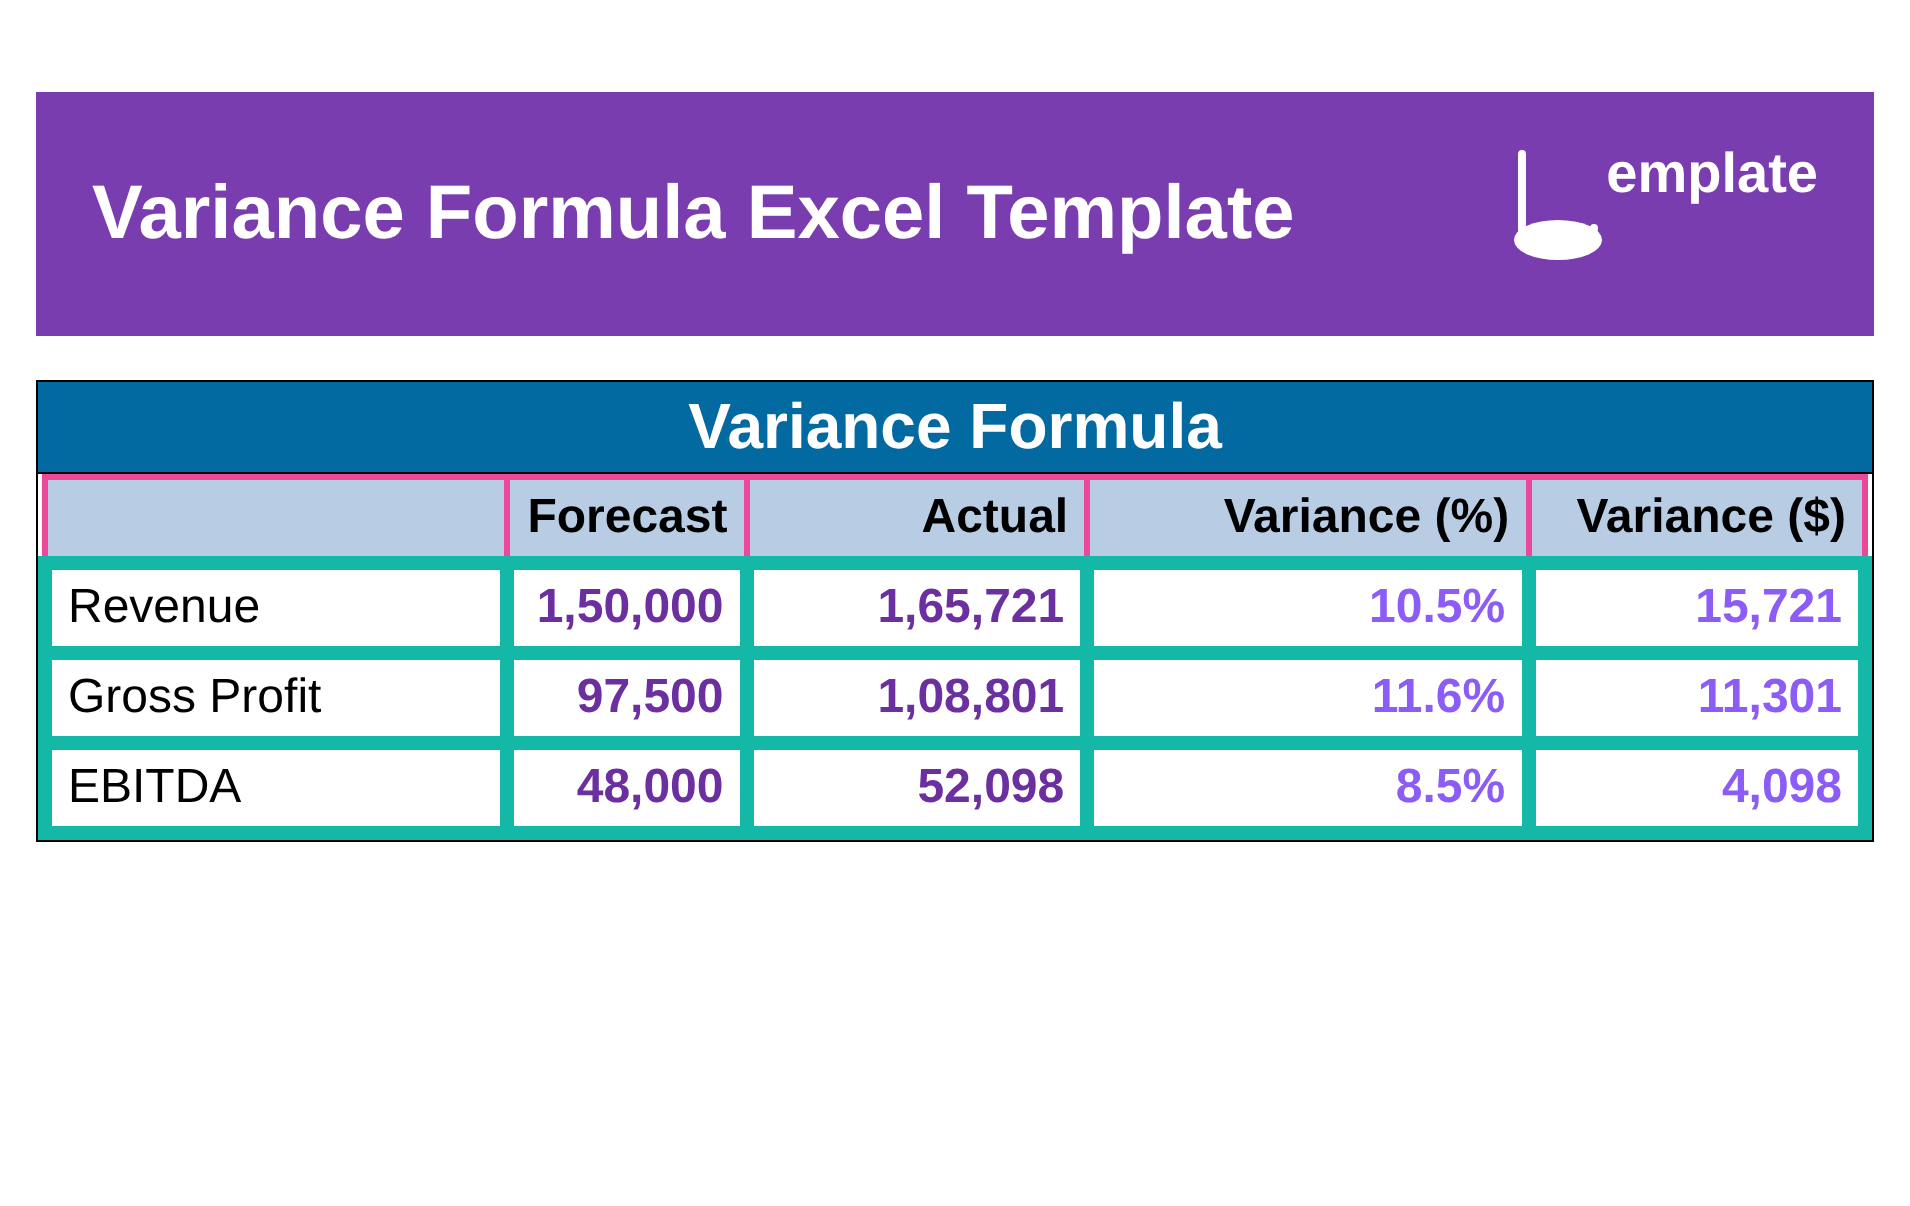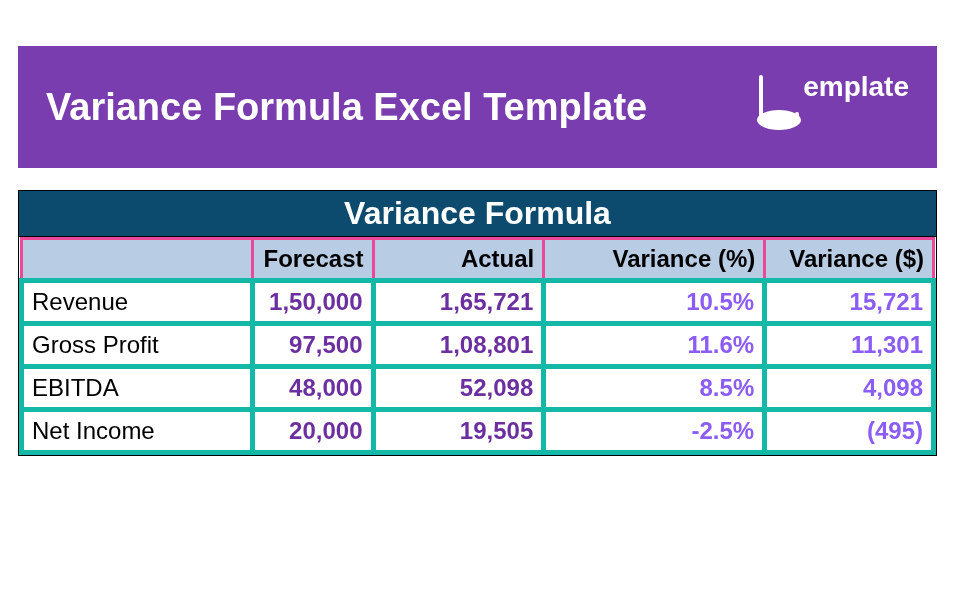--- a/index.html
+++ b/index.html
@@ -42,21 +42,21 @@
       line-height: 1.05;
       font-weight: bold;
     }
     .logo-svg {
       margin-right: -6px;
     }
     .table-wrapper {
       border: 1px solid #000;
     }
     .table-subtitle {
-      background: #0c4a6e;
+      background: #0369a1;
       color: #fff;
       font-size: 32px;
       font-weight: bold;
       text-align: center;
       padding: 4px 0;
       border-bottom: 1px solid #000;
     }
     table {
       width: 100%;
       border-collapse: collapse;
@@ -69,21 +69,21 @@
       padding: 5px 8px;
       border: 3px solid #ec4899;
       text-align: right;
       color: #000;
       margin-top: 23px;
     }
     thead th:first-child {
       background: #b8cce4;
     }
     tbody td {
-      border: 5px solid #14b8a6;
+      border: 7px solid #14b8a6;
       padding: 5px 8px;
       font-size: 24px;
     }
     .label-cell {
       text-align: left;
       color: #000;
     }
     .purple-cell {
       color: #6b2fa0;
       text-align: right;
@@ -152,22 +152,15 @@
         <td class="black-cell bold-cell">11.6%</td>
         <td class="black-cell bold-cell">11,301</td>
       </tr>
       <tr>
         <td class="label-cell">EBITDA</td>
         <td class="purple-cell">48,000</td>
         <td class="purple-cell">52,098</td>
         <td class="black-cell bold-cell">8.5%</td>
         <td class="black-cell bold-cell">4,098</td>
       </tr>
-      <tr>
-        <td class="label-cell">Net Income</td>
-        <td class="purple-cell">20,000</td>
-        <td class="purple-cell">19,505</td>
-        <td class="black-cell bold-cell">-2.5%</td>
-        <td class="black-cell bold-cell">(495)</td>
-      </tr>
     </tbody>
   </table>
 </div>
 
 </body></html>

